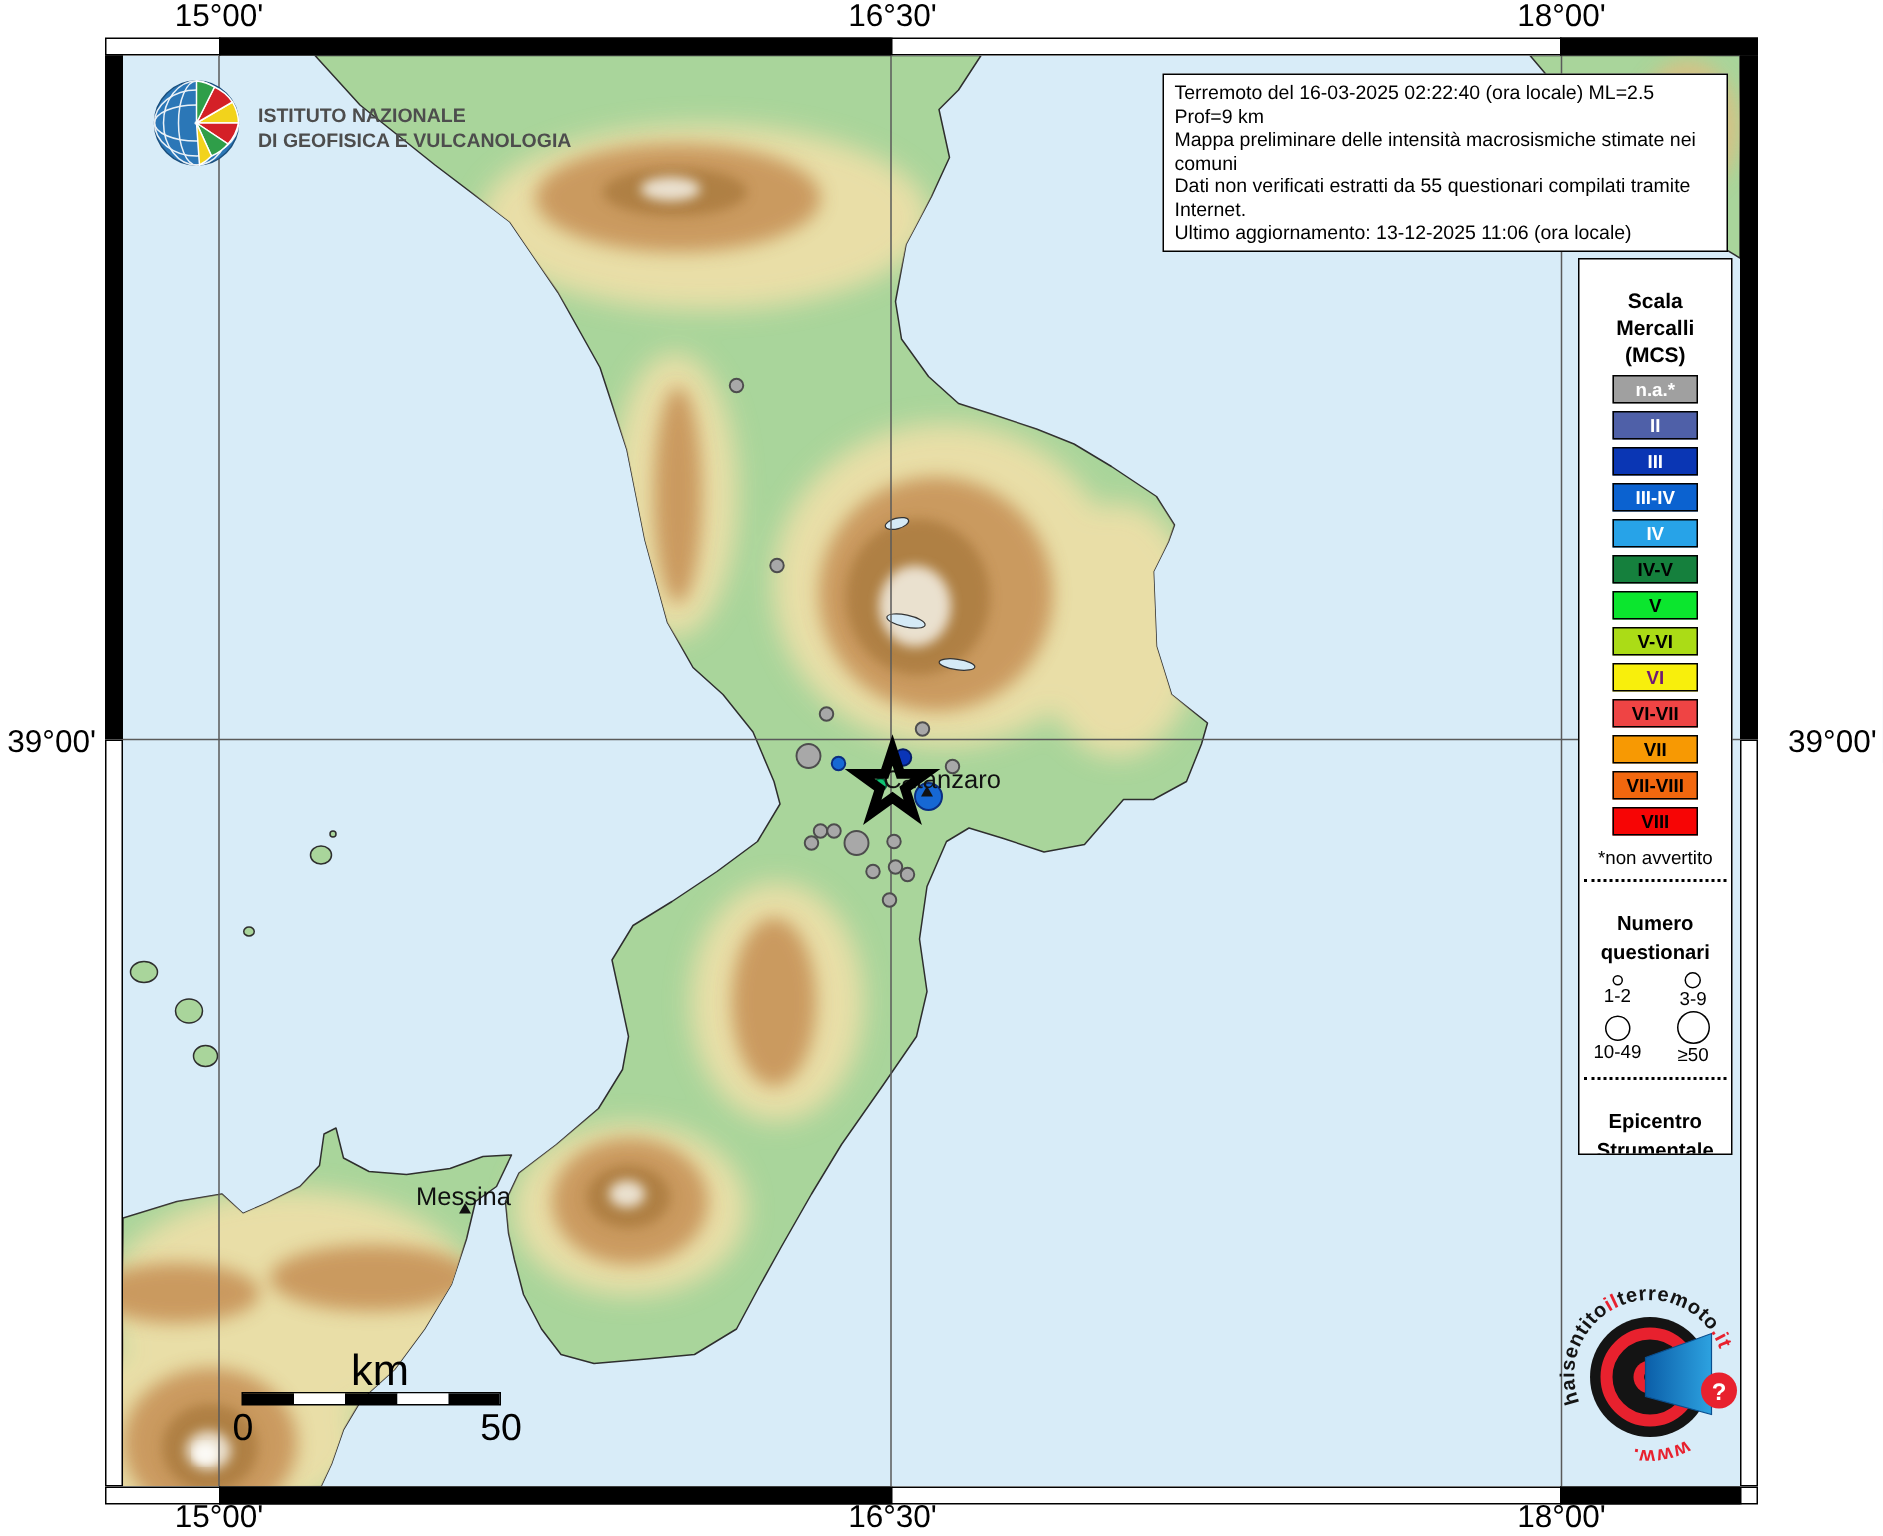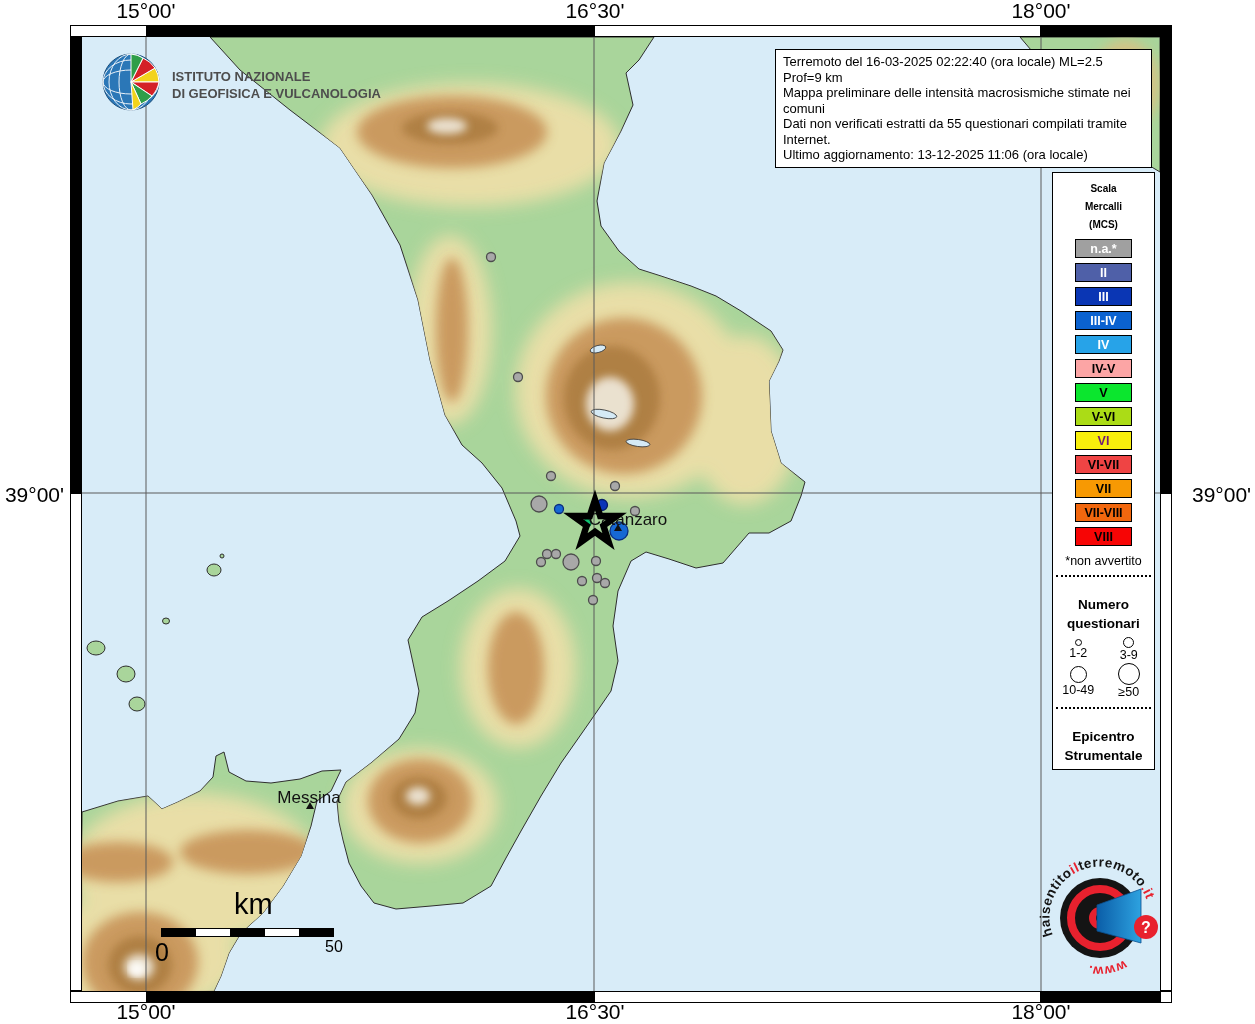--- a/index.html
+++ b/index.html
@@ -12,39 +12,39 @@
   .band.w{background:#fff;} .band.b{background:#000;}
   
   .coordlabel{position:absolute;width:90px;text-align:center;font-size:21px;color:#000;z-index:6;}
   .sidelabel{position:absolute;font-size:21px;color:#000;z-index:6;top:483px;}
   
   #infobox{position:absolute;left:775px;top:49px;width:377px;box-sizing:border-box;background:#fff;
            border:1px solid #000;padding:4px 7px;z-index:6;font-size:13px;line-height:15.5px;color:#000;}
   
   #legend{position:absolute;left:1052px;top:172px;width:103px;height:598px;box-sizing:border-box;
           background:#fff;border:1.5px solid #000;z-index:6;text-align:center;color:#000;overflow:hidden;}
-  .leg-title{font-weight:bold;font-size:10px;line-height:18px;padding-top:7px;}
+  .leg-title{font-weight:bold;font-size:14px;line-height:18px;padding-top:18px;}
   .swatch{width:57px;height:19px;line-height:19px;margin:5px auto 0 auto;box-sizing:border-box;
           border:1.5px solid #000;font-weight:bold;font-size:12.5px;}
   .leg-foot{font-size:12.5px;margin-top:8px;}
   .leg-sep{border-top:2px dotted #000;margin:7px 3px 0 3px;}
   .leg-sub{font-weight:bold;font-size:13.5px;line-height:19px;margin-top:18px;}
   #q-sizes{display:flex;flex-wrap:wrap;justify-content:space-around;margin-top:4px;}
   .qcell{width:46px;display:flex;flex-direction:column;align-items:center;justify-content:center;}
   .qcircle{border:1.6px solid #000;border-radius:50%;background:#fff;box-sizing:border-box;}
   .qlabel{font-size:12.5px;line-height:15px;}
   #legend-star{font-size:25px;line-height:26px;margin-top:2px;}
   
   #scalebar{position:absolute;left:150px;top:880px;width:210px;height:92px;z-index:6;color:#000;}
-  #scalebar .km{position:absolute;left:84px;top:8px;font-size:29px;}
+  #scalebar .km{position:absolute;left:84px;top:18px;font-size:29px;}
   #scalebar .bar{position:absolute;left:11px;top:48px;width:171px;height:7px;box-sizing:content-box;
                  border:1px solid #000;display:flex;}
   #scalebar .seg{flex:1;} 
   #scalebar .s0{position:absolute;left:-1px;top:58px;width:26px;text-align:center;font-size:25px;}
-  #scalebar .s50{position:absolute;left:168px;top:58px;width:32px;text-align:center;font-size:16px;}
+  #scalebar .s50{position:absolute;left:168px;top:58px;width:32px;text-align:center;font-size:25px;}
   .citylabel{font-size:17px;fill:#111;text-anchor:middle;}
   .grid{stroke:#5a5a5a;stroke-width:1;}
   svg text{font-family:"Liberation Sans",sans-serif;}
 </style>
 </head>
 <body>
 
 <div id="canvas">
 
   <div id="viewport">
@@ -257,21 +257,21 @@
       <div>Scala</div>
       <div>Mercalli</div>
       <div>(MCS)</div>
     </div>
     <div id="mcs-swatches">
         <div class="swatch" style="background: rgb(160, 160, 160); color: rgb(255, 255, 255);">n.a.*</div>
         <div class="swatch" style="background: rgb(79, 96, 168); color: rgb(255, 255, 255);">II</div>
         <div class="swatch" style="background: rgb(10, 54, 180); color: rgb(255, 255, 255);">III</div>
         <div class="swatch" style="background: rgb(11, 98, 208); color: rgb(255, 255, 255);">III-IV</div>
         <div class="swatch" style="background: rgb(39, 163, 232); color: rgb(255, 255, 255);">IV</div>
-        <div class="swatch" style="background: #fca5a5; color: rgb(0, 0, 0);">IV-V</div>
+        <div class="swatch" style="background: #15803d; color: rgb(0, 0, 0);">IV-V</div>
         <div class="swatch" style="background: rgb(11, 230, 46); color: rgb(0, 0, 0);">V</div>
         <div class="swatch" style="background: rgb(171, 220, 22); color: rgb(0, 0, 0);">V-VI</div>
         <div class="swatch" style="background: rgb(248, 239, 12); color: #701a75;">VI</div>
         <div class="swatch" style="background: #ef4444; color: rgb(0, 0, 0);">VI-VII</div>
         <div class="swatch" style="background: rgb(247, 153, 3); color: rgb(0, 0, 0);">VII</div>
         <div class="swatch" style="background: rgb(242, 103, 14); color: rgb(0, 0, 0);">VII-VIII</div>
         <div class="swatch" style="background: rgb(247, 5, 5); color: rgb(0, 0, 0);">VIII</div>
       </div>
     <div class="leg-foot">*non avvertito</div>
     <div class="leg-sep"></div>

